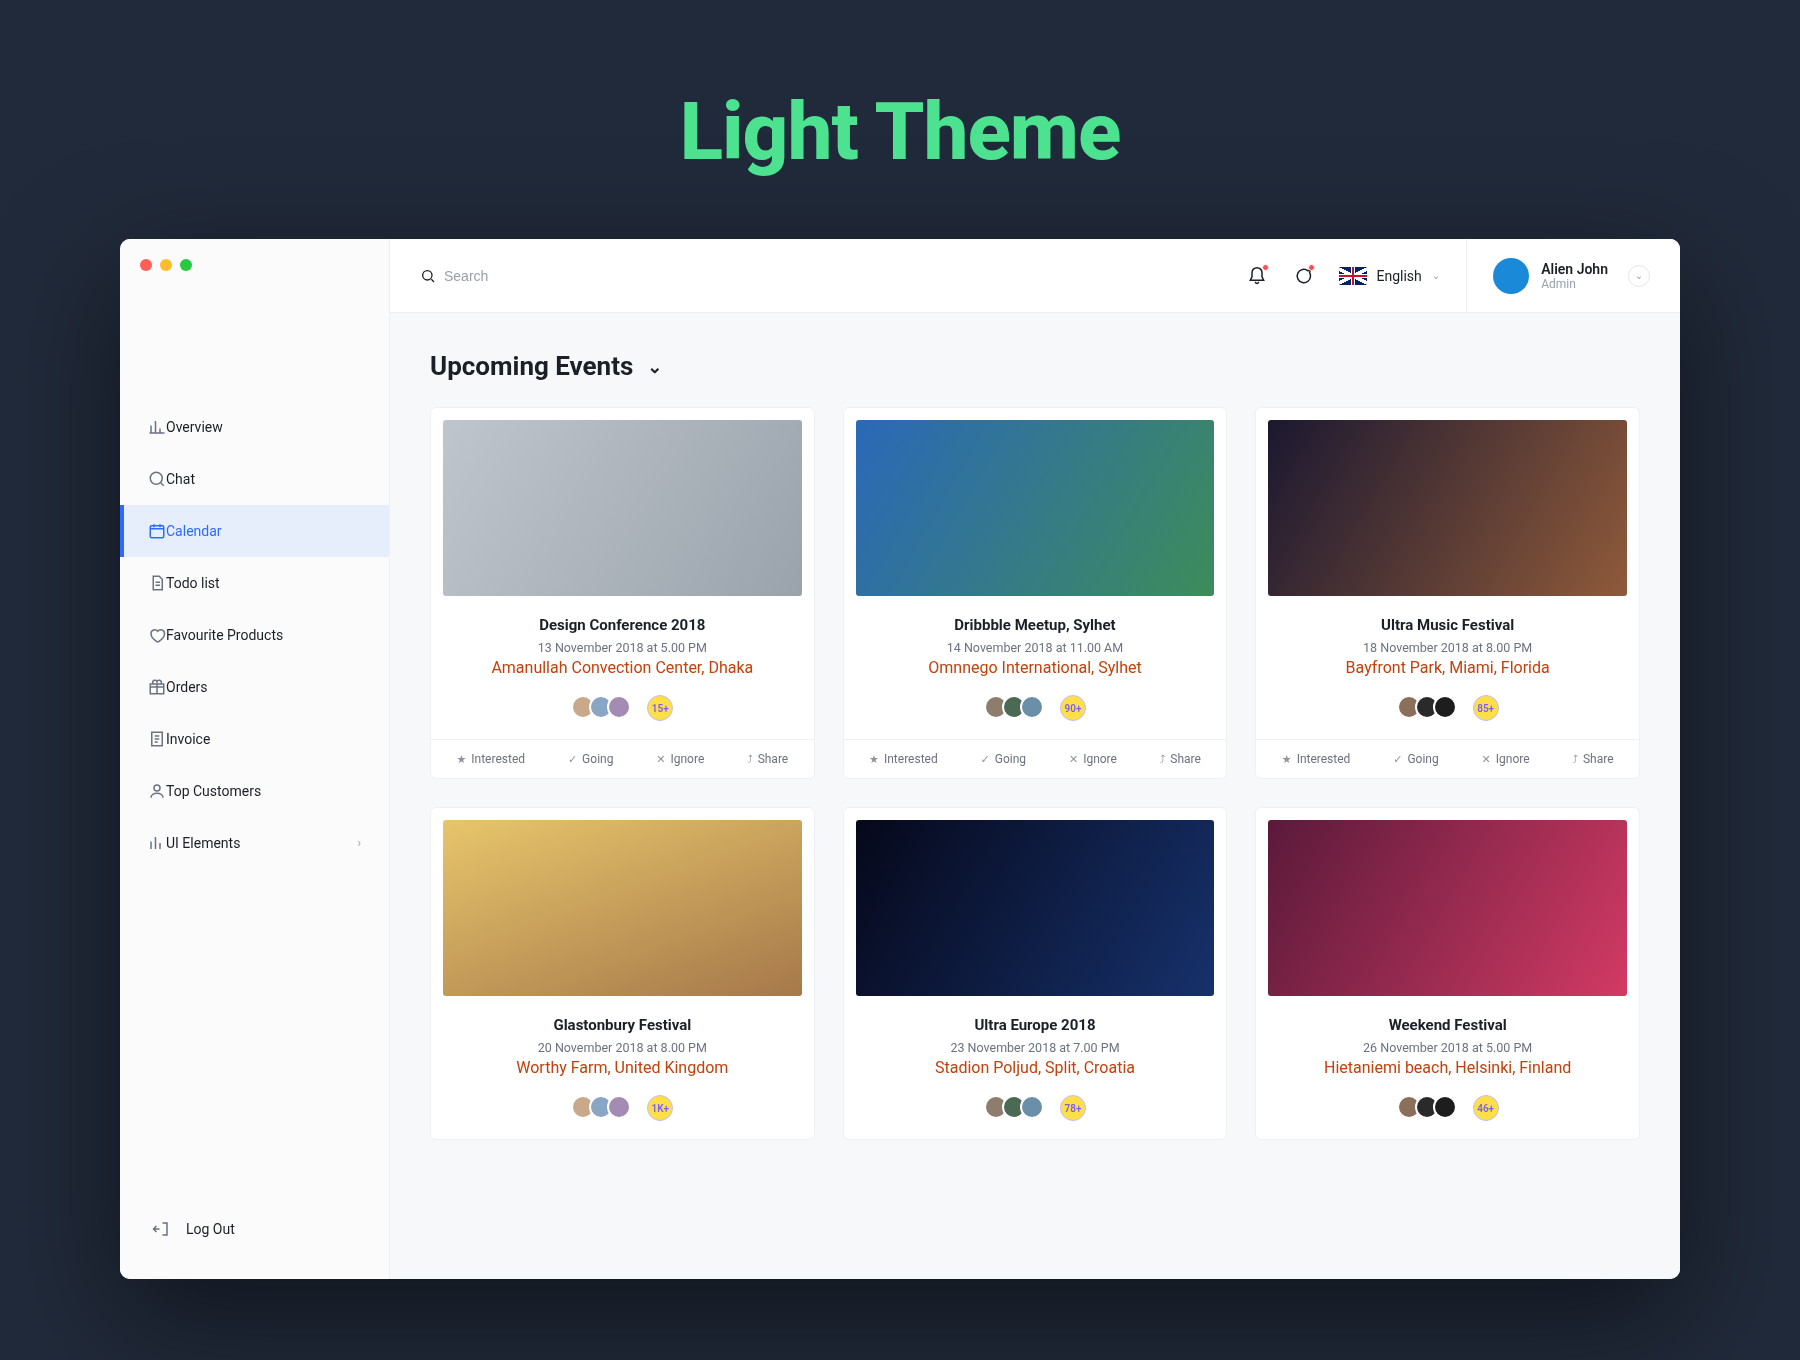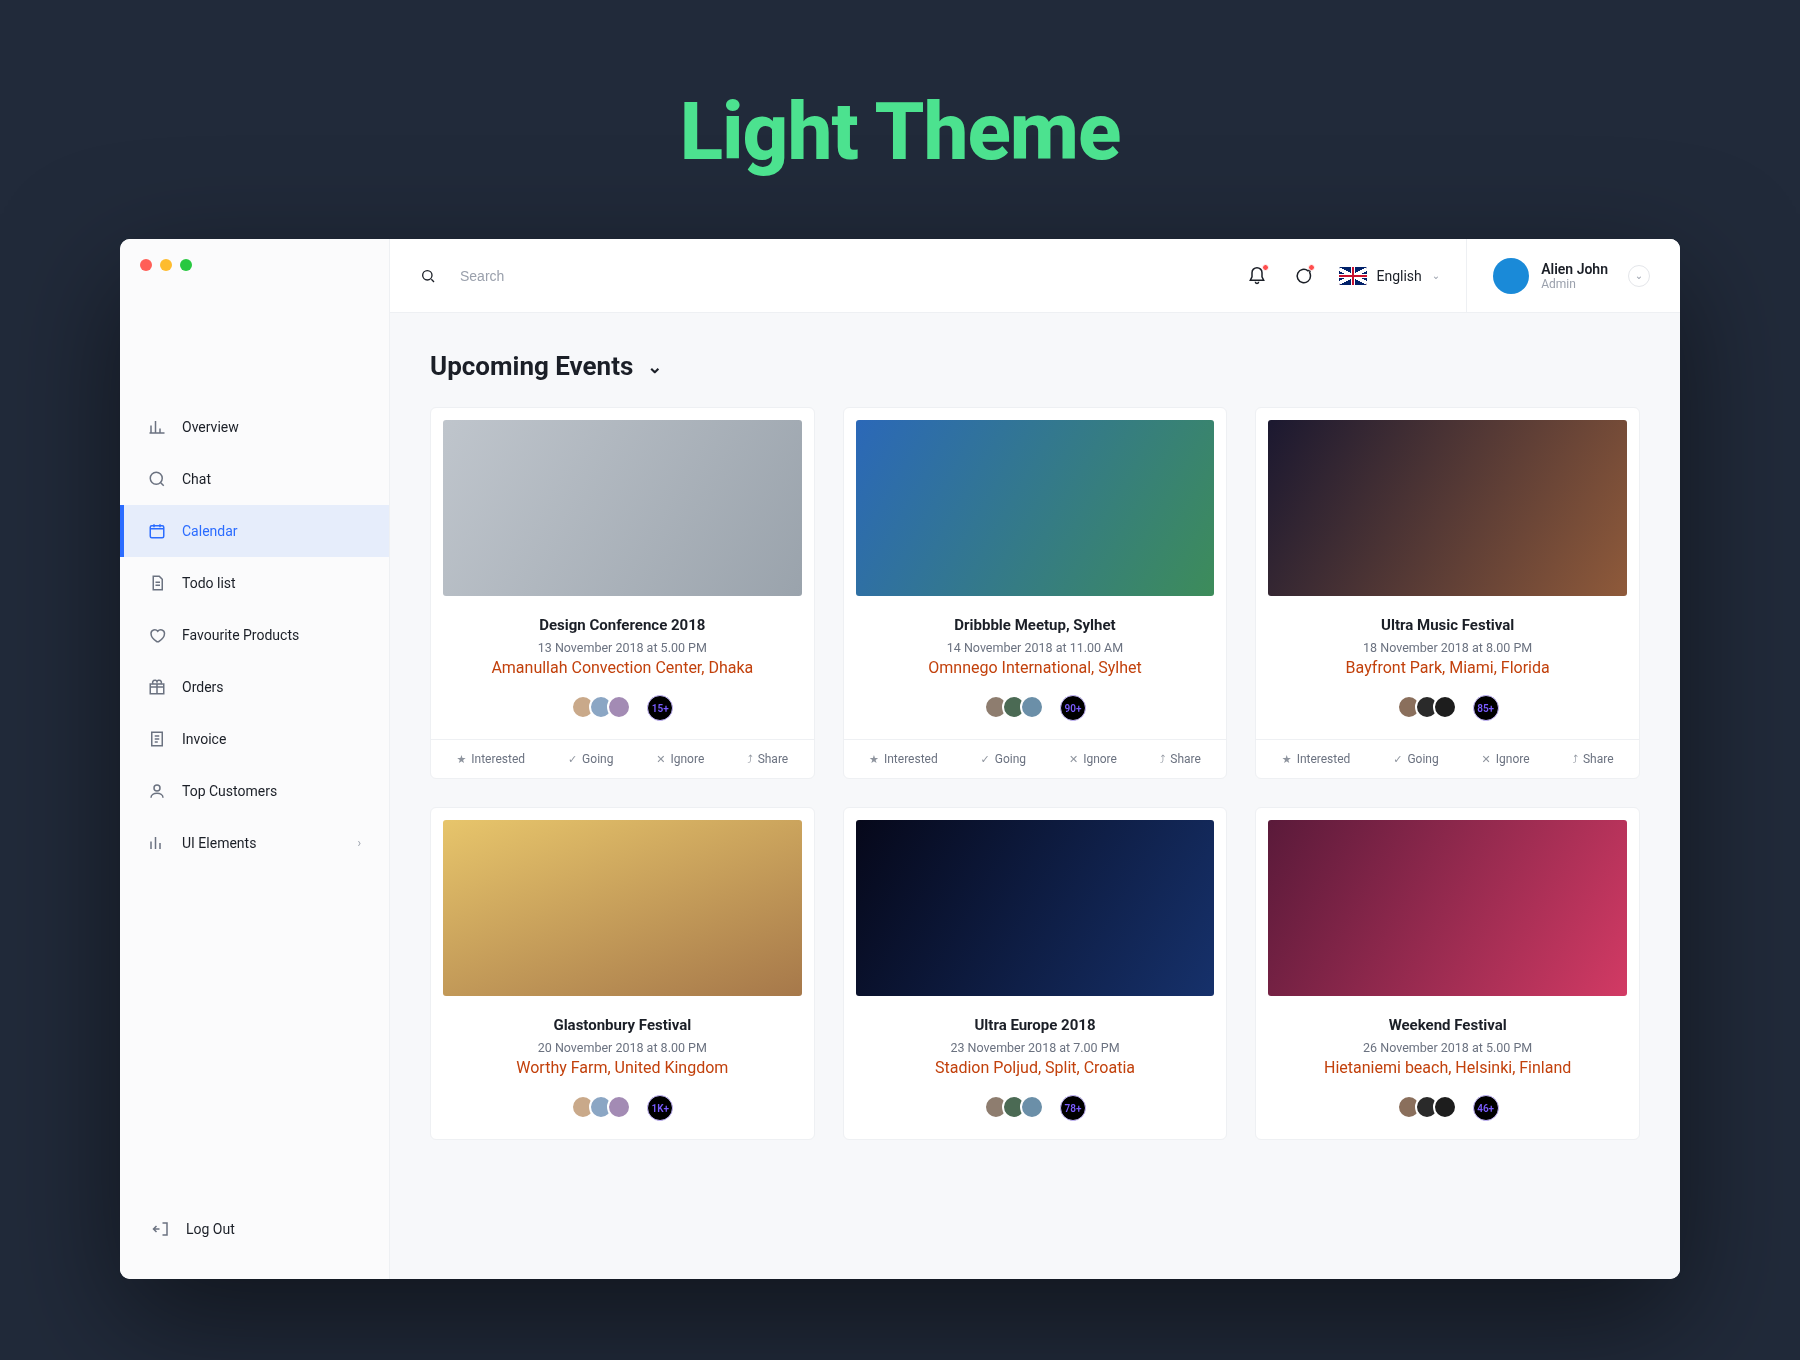--- a/index.html
+++ b/index.html
@@ -44,21 +44,20 @@
 .tl-red { background: #ff5f57; }
 .tl-yellow { background: #febc2e; }
 .tl-green { background: #28c840; }
 .nav {
   margin-top: 110px;
   flex: 1;
 }
 .nav-item {
   display: flex;
   align-items: center;
-  gap: 16px;
   height: 52px;
   padding: 0 28px;
   font-size: 14px;
   color: #1b1f27;
   cursor: pointer;
   position: relative;
 }
 .nav-item.active {
   background: #e6edfb;
   color: #2b6cff;
@@ -97,21 +96,21 @@
 }
 .topbar {
   height: 74px;
   background: #fff;
   border-bottom: 1px solid #eef0f3;
   display: flex;
   align-items: center;
   padding: 0 30px;
 }
 .search {
-  display: flex; align-items: center; gap: 24px;
+  display: flex; align-items: center; gap: 8px;
   color: #9aa0ac;
   font-size: 14px;
 }
 .search input {
   border: none;
   outline: none;
   font-size: 14px;
   color: #1b1f27;
   background: transparent;
   width: 260px;
@@ -231,21 +230,21 @@
 .avatars .av {
   width: 24px; height: 24px; border-radius: 50%;
   border: 2px solid #fff;
   margin-left: -6px;
 }
 .avatars .av:first-child { margin-left: 0; }
 .avatars .more {
   width: 26px; height: 26px; border-radius: 50%;
   border: 1px solid #c7b9ff;
   color: #7a5cff;
-  background: #000000;
+  background: #fde047;
   font-size: 10px; font-weight: 600;
   display:flex;align-items:center;justify-content:center;
   margin-left: 16px;
 }
 .card-actions {
   border-top: 1px solid #eef0f3;
   display: flex;
   justify-content: space-around;
   padding: 12px 4px;
 }

